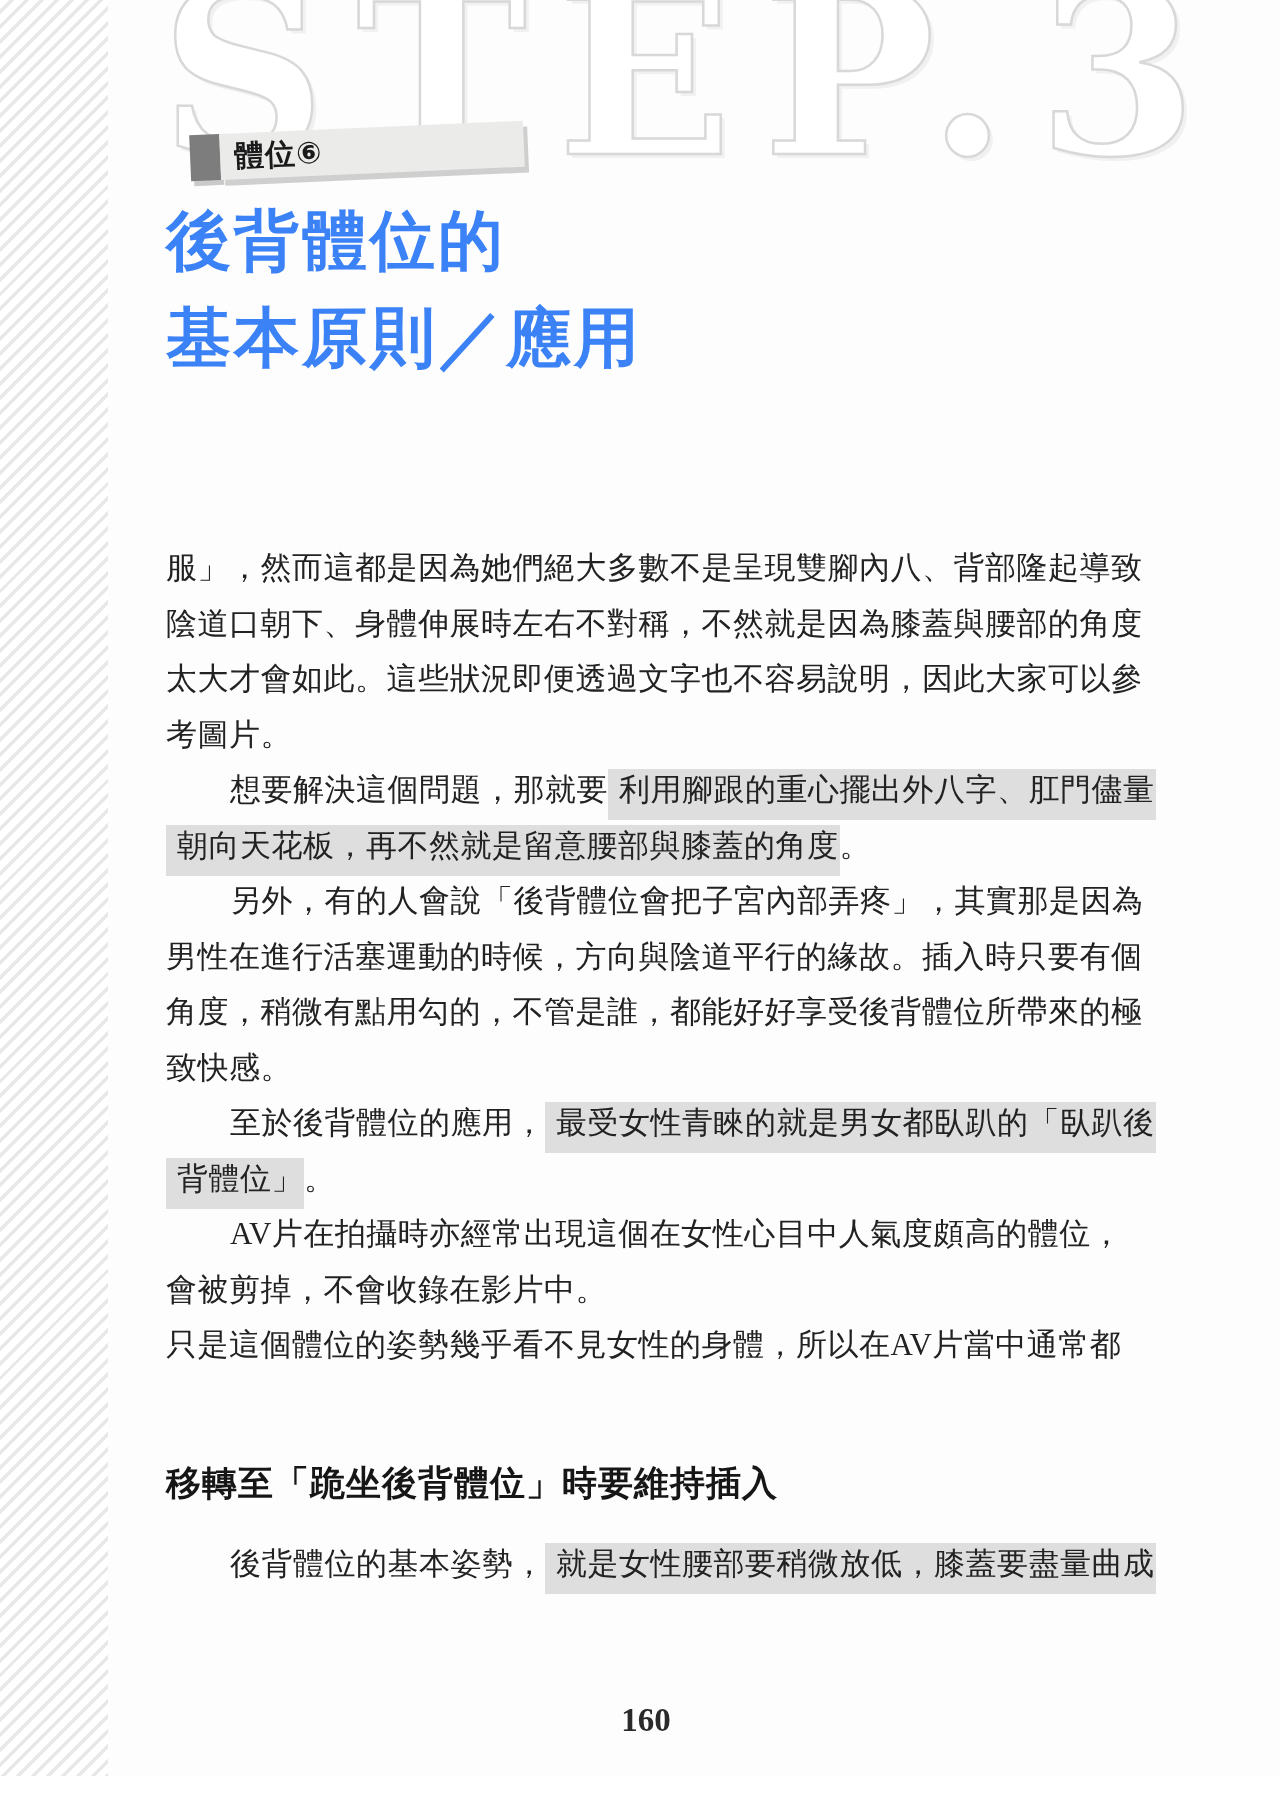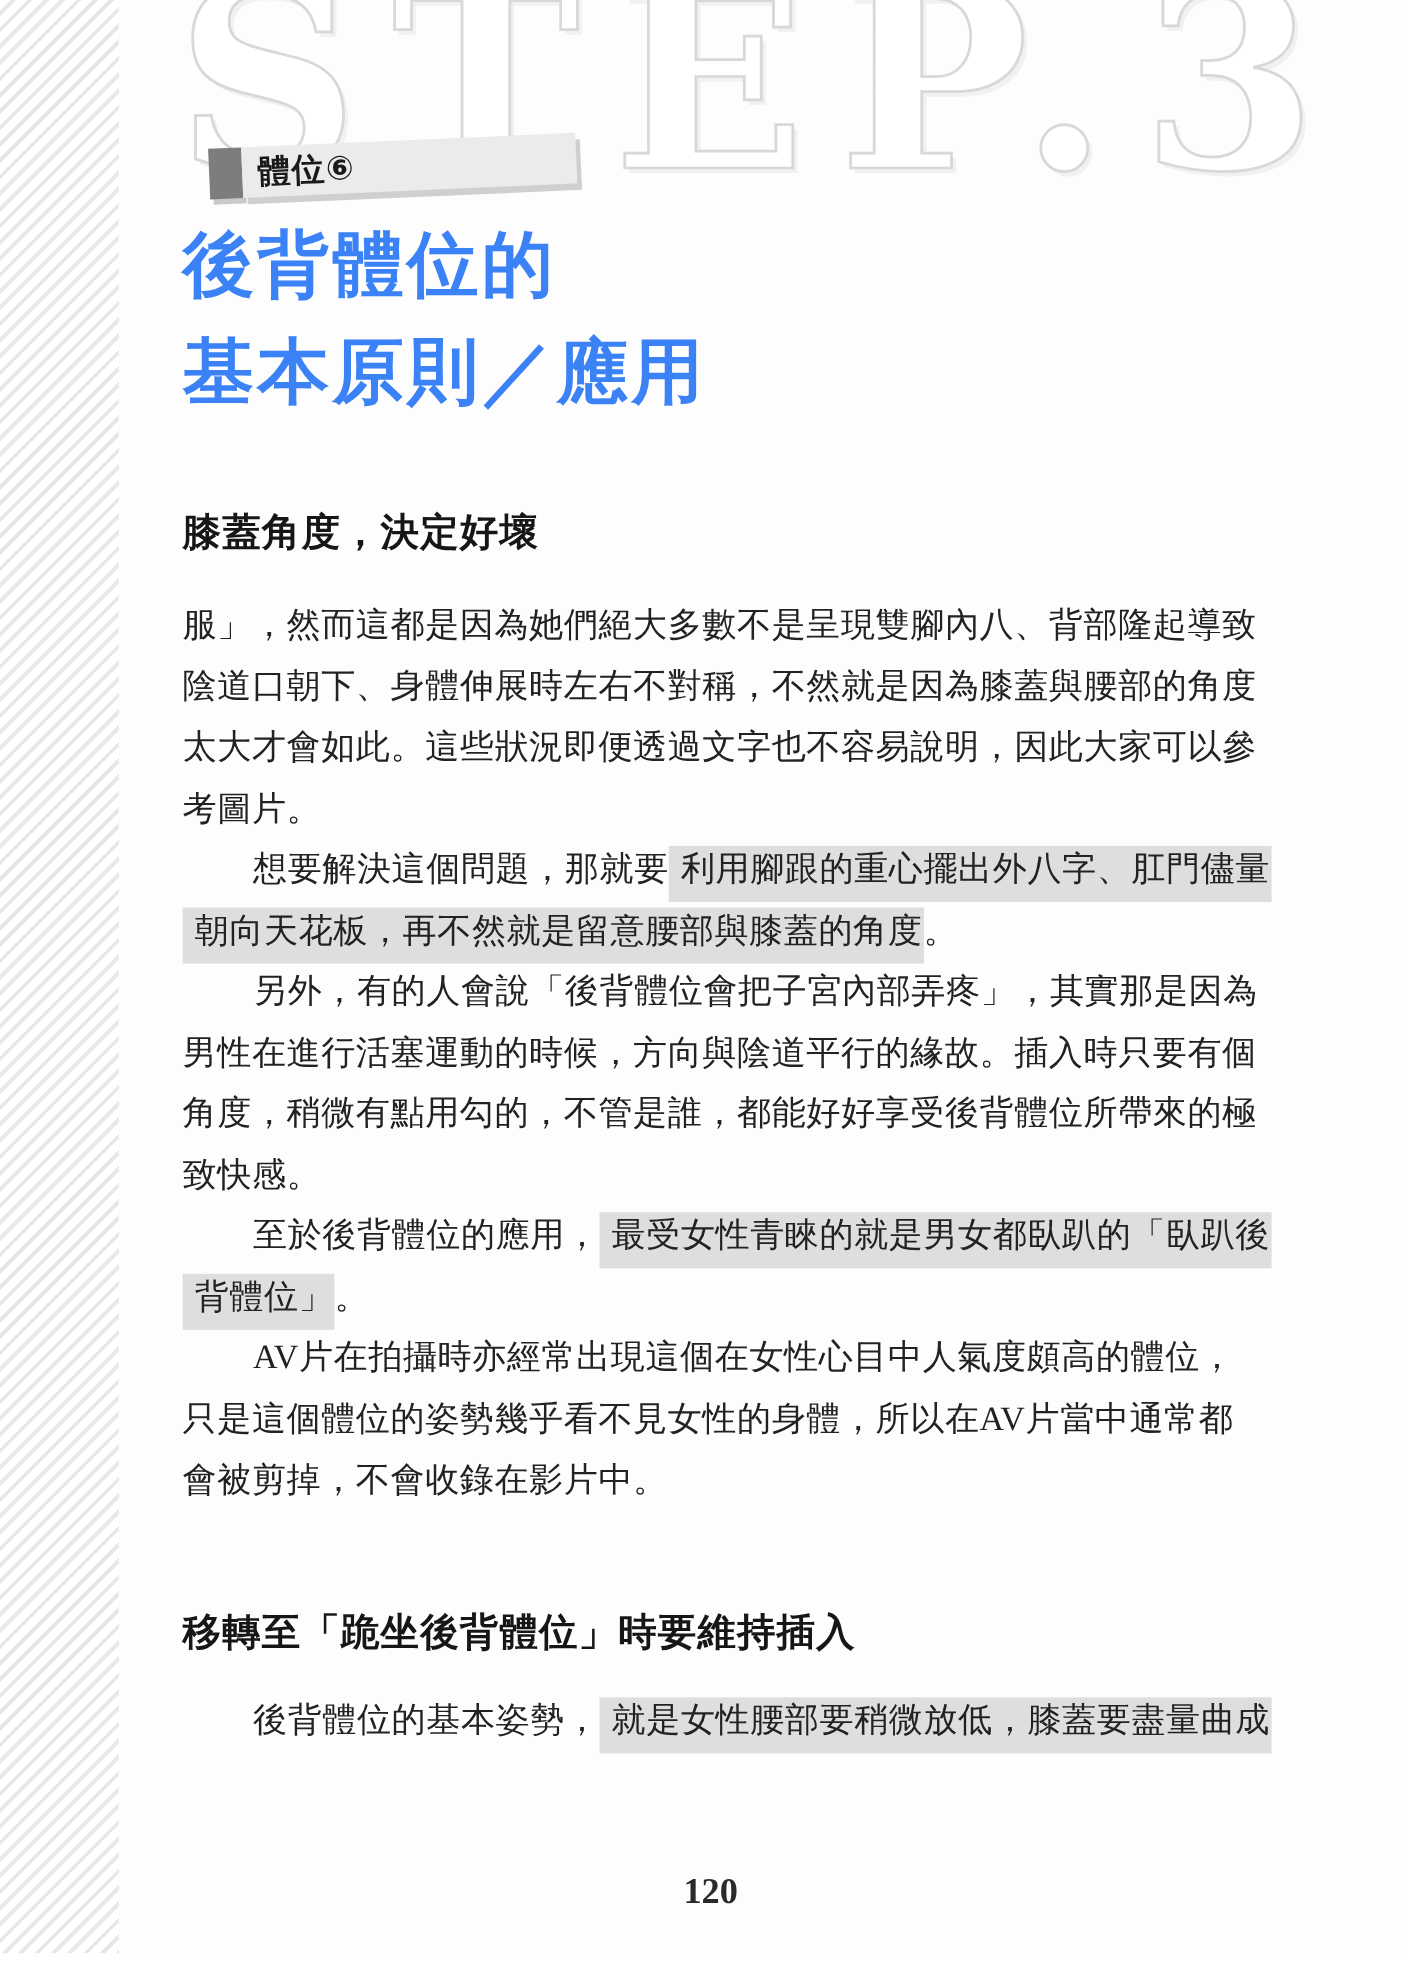--- a/index.html
+++ b/index.html
@@ -99,41 +99,40 @@
     <div class="tag-bar">
       <span class="tag-label">體位⑥</span>
     </div>
   </div>
 
   <div class="main-title">
     <div>後背體位的</div>
     <div>基本原則／應用</div>
   </div>
 
-  <div class="sec-heading h1">膝蓋角度，決定好壞</div>
 
   <div class="bodyblock b1">
       <div class="bline"><span>服」，然而這都是因為她們絕大多數不是呈現雙腳內八、背部隆起導致</span></div>
       <div class="bline"><span>陰道口朝下、身體伸展時左右不對稱，不然就是因為膝蓋與腰部的角度</span></div>
       <div class="bline"><span>太大才會如此。這些狀況即便透過文字也不容易說明，因此大家可以參</span></div>
       <div class="bline"><span>考圖片。</span></div>
       <div class="bline indent"><span>想要解決這個問題，那就要</span><span class="hl">利用腳跟的重心擺出外八字、肛門儘量</span></div>
       <div class="bline"><span class="hl">朝向天花板，再不然就是留意腰部與膝蓋的角度</span><span>。</span></div>
       <div class="bline indent"><span>另外，有的人會說「後背體位會把子宮內部弄疼」，其實那是因為</span></div>
       <div class="bline"><span>男性在進行活塞運動的時候，方向與陰道平行的緣故。插入時只要有個</span></div>
       <div class="bline"><span>角度，稍微有點用勾的，不管是誰，都能好好享受後背體位所帶來的極</span></div>
       <div class="bline"><span>致快感。</span></div>
       <div class="bline indent"><span>至於後背體位的應用，</span><span class="hl">最受女性青睞的就是男女都臥趴的「臥趴後</span></div>
       <div class="bline"><span class="hl">背體位」</span><span>。</span></div>
       <div class="bline indent"><span>AV片在拍攝時亦經常出現這個在女性心目中人氣度頗高的體位，</span></div>
+      <div class="bline"><span>會被剪掉，不會收錄在影片中。</span></div>
       <div class="bline"><span>只是這個體位的姿勢幾乎看不見女性的身體，所以在AV片當中通常都</span></div>
-      <div class="bline"><span>會被剪掉，不會收錄在影片中。</span></div>
     </div>
 
   <div class="sec-heading h2">移轉至「跪坐後背體位」時要維持插入</div>
 
   <div class="bodyblock b2">
       <div class="bline indent"><span>後背體位的基本姿勢，</span><span class="hl">就是女性腰部要稍微放低，膝蓋要盡量曲成</span></div>
     </div>
 
-  <div class="page-number">120</div>
+  <div class="page-number">160</div>
 
 </div>
 
 </body></html>

